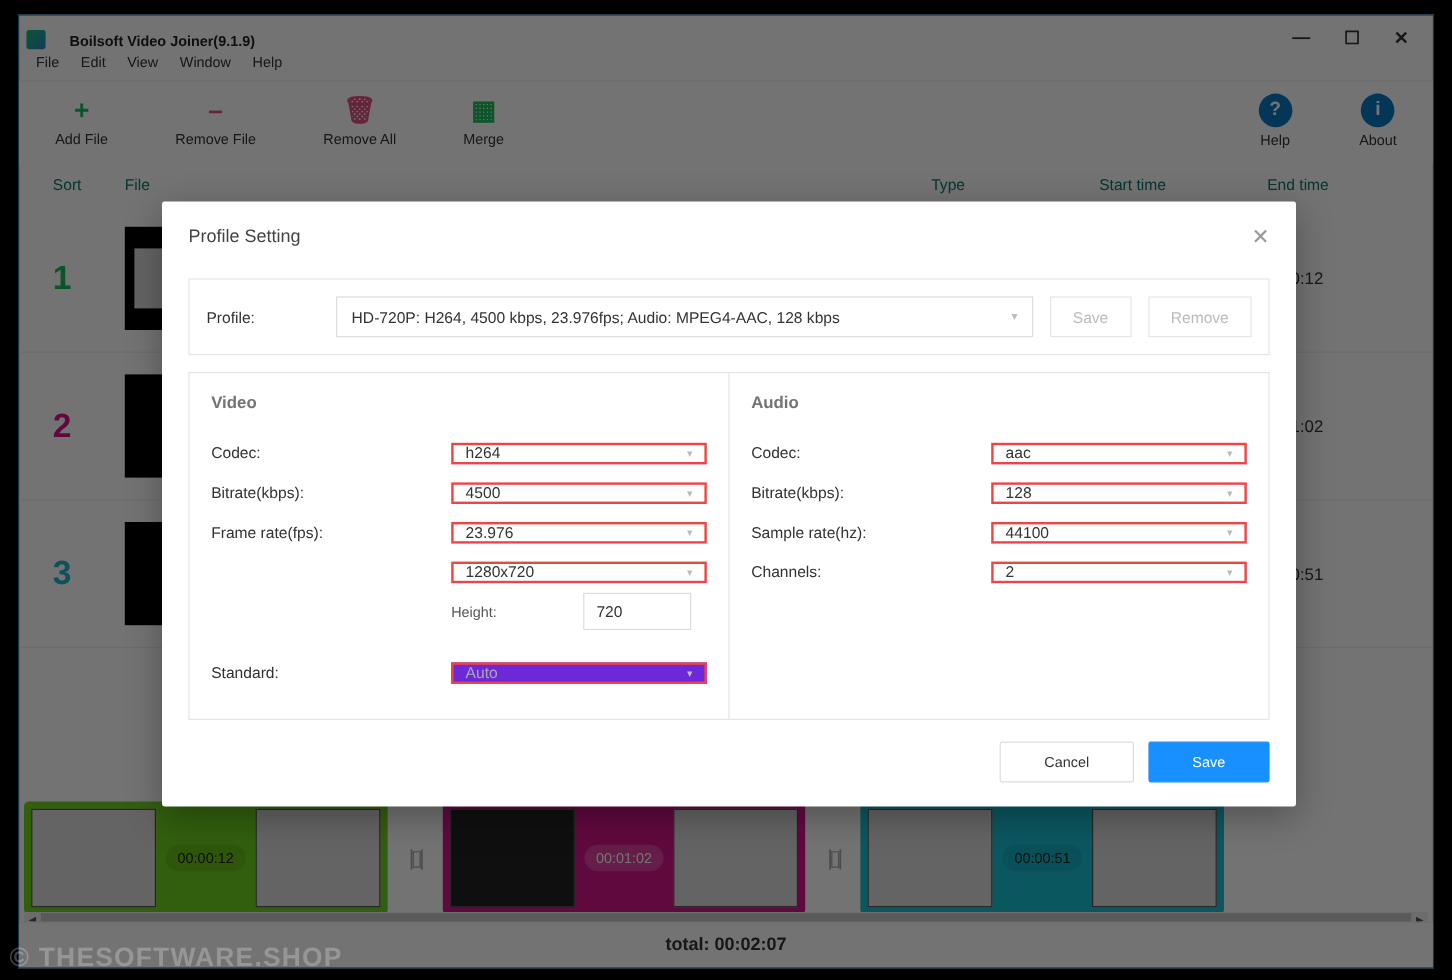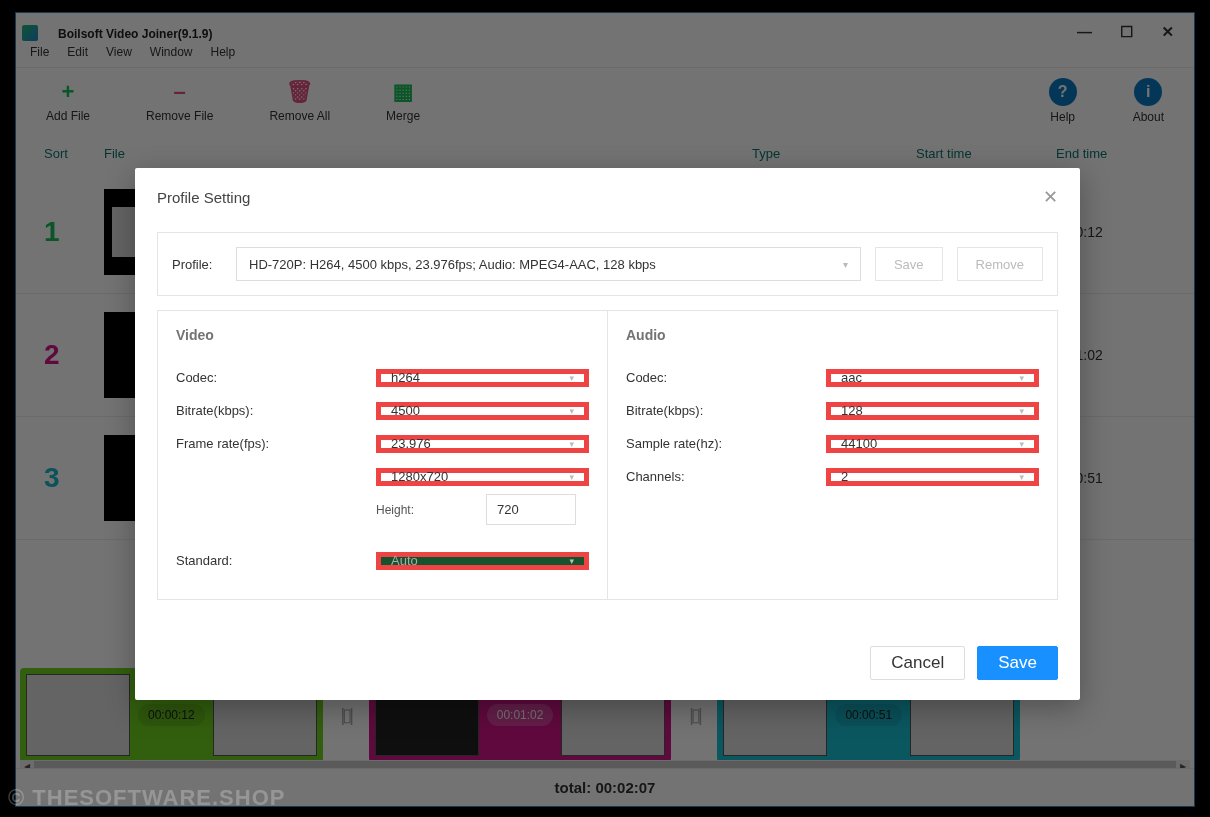--- a/index.html
+++ b/index.html
@@ -15,21 +15,21 @@
 .toolbar { background: #fff; display: flex; align-items: center; padding: 10px 30px 12px 30px; gap: 56px; border-top: 1px solid #eee; }
 .toolbtn { display: flex; flex-direction: column; align-items: center; gap: 4px; font-size: 12px; color: #333; }
 .toolbtn .tico { font-size: 22px; font-weight: bold; }
 .toolbar .spacer { flex: 1; }
 .circlebtn { display: flex; flex-direction: column; align-items: center; gap: 4px; font-size: 12px; color: #333; }
 .circlebtn .circ { width: 28px; height: 28px; border-radius: 50%; display: flex; align-items: center; justify-content: center; color: #fff; font-weight: bold; font-size: 16px; }
 .listhdr { display: flex; padding: 10px 28px; font-size: 13px; color: #0f766e; }
 .listhdr .csort { width: 60px; }
 .listhdr .cfile { flex: 1; }
 .listhdr .ctype { width: 140px; }
-.listhdr .cstart { width: 140px; margin-left: 24px; }
+.listhdr .cstart { width: 140px; }
 .listhdr .cend { width: 110px; }
 .row { display: flex; align-items: center; padding: 18px 28px; border-bottom: 1px solid #eee; }
 .row .num { width: 60px; font-size: 28px; font-weight: bold; }
 .row .thumb { width: 46px; height: 86px; background: #000; margin-right: 20px; display:flex; align-items:center; justify-content:center; }
 .row .thumb.wht::after { content:""; width:30px; height:50px; background:#ddd; }
 .row .fname { flex: 1; font-size: 13px; color: #333; }
 .row .ctype { width: 140px; }
 .row .cstart { width: 140px; font-size: 14px; }
 .row .cend { width: 110px; font-size: 14px; }
 .timeline { position: absolute; left: 0; right: 0; bottom: 38px; height: 106px; display: flex; align-items: center; overflow: hidden; padding: 0 4px; }
@@ -44,36 +44,36 @@
 .scrollbar .arr { position:absolute; top:0; width:14px; height:12px; display:flex; align-items:center; justify-content:center; font-size:8px; color:#555; }
 .scrollbar .arr.l{left:0;} .scrollbar .arr.r{right:0;}
 .watermark { position: absolute; left: 8px; bottom: 6px; font-size: 22px; font-weight: 700; color: rgba(255,255,255,0.25); letter-spacing: 1px; }
 .dimmer { position: absolute; inset: 0; background: rgba(0,0,0,0.55); }
 .modal { position: absolute; left: 135px; top: 168px; width: 945px; background: #fff; border-radius: 2px; box-shadow: 0 8px 30px rgba(0,0,0,0.3); padding-bottom: 20px; }
 .modal .mhdr { display: flex; align-items: center; padding: 18px 22px; }
 .modal .mhdr .mtitle { font-size: 15px; color: #444; }
 .modal .mhdr .mclose { margin-left: auto; font-size: 18px; color: #999; }
 .pbar { margin: 6px 22px 14px 22px; border: 1px solid #e5e5e5; padding: 14px 14px; display: flex; align-items: center; gap: 14px; }
 .pbar .plabel { font-size: 13px; color: #333; width: 50px; }
-.psel { flex: 1; border: 1px solid #ddd; height: 34px; display: flex; align-items: center; padding: 0 12px; font-size: 13px; color: #333; justify-content: space-between; }
+.psel { flex: 1; border: 1px solid #ddd; height: 34px; display: flex; align-items: center; padding: 0 12px; font-size: 13px; color: #333; justify-content: space-between; margin-left: 44px; }
 .psel .chev { color: #bbb; font-size: 10px; }
 .pbtn { border: 1px solid #e5e5e5; height: 34px; padding: 0 18px; display: flex; align-items: center; color: #bbb; font-size: 13px; background: #fff; }
 .cols { display: flex; margin: 0 22px; border: 1px solid #e5e5e5; }
 .col { flex: 1; padding: 16px 18px 22px 18px; }
 .col + .col { border-left: 1px solid #e5e5e5; }
 .col h4 { font-size: 14px; font-weight: 600; color: #737373; margin-bottom: 18px; }
 .frow { display: flex; align-items: center; margin-bottom: 0; height: 33px; }
 .frow .flabel { width: 200px; font-size: 13px; color: #333; }
 .frow .flabel.sub { padding-left: 0; font-size: 12px; color: #555; width: 110px; }
-.fsel { flex: 1; border: 5px solid #ef4444; height: 18px; display: flex; align-items: center; padding: 0 10px; font-size: 13px; color: #333; justify-content: space-between; background:#fff; }
-.fsel.dis { background: #14532d; color: #aaa; }
+.fsel { flex: 1; border: 2px solid #ef4444; height: 18px; display: flex; align-items: center; padding: 0 10px; font-size: 13px; color: #333; justify-content: space-between; background:#fff; }
+.fsel.dis { background: #6d28d9; color: #aaa; }
 .fsel .chev { color: #bbb; font-size: 9px; }
 .finput { width: 90px; border: 1px solid #ddd; height: 31px; padding: 0 10px; font-size: 13px; color: #333; }
 .mfoot { display: flex; justify-content: flex-end; gap: 12px; padding: 18px 22px 0 22px; }
-.mbtn { height: 34px; padding: 0 20px; border: 1px solid #ddd; background: #fff; font-size: 17px; color: #333; border-radius: 2px; display:flex; align-items:center;margin-top:28px; }
+.mbtn { height: 34px; padding: 0 36px; border: 1px solid #ddd; background: #fff; font-size: 12px; color: #333; border-radius: 2px; display:flex; align-items:center; }
 .mbtn.primary { background: #1890ff; color: #fff; border-color: #1890ff; }
 </style>
 </head>
 <body>
 
 <div class="app">
   <div class="titlebar">
     <div class="icon"></div>
     <div class="title">Boilsoft Video Joiner(9.1.9)</div>
     <div class="winctrl">

